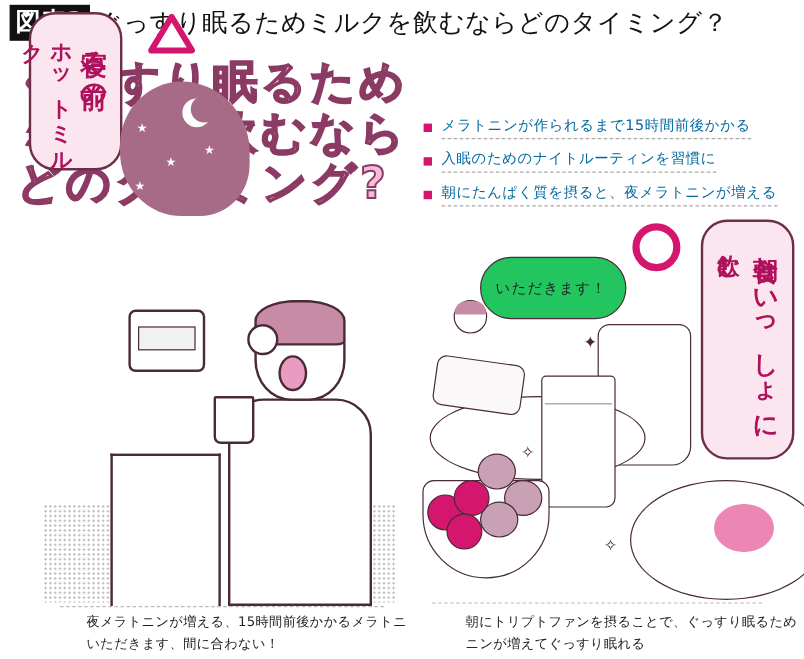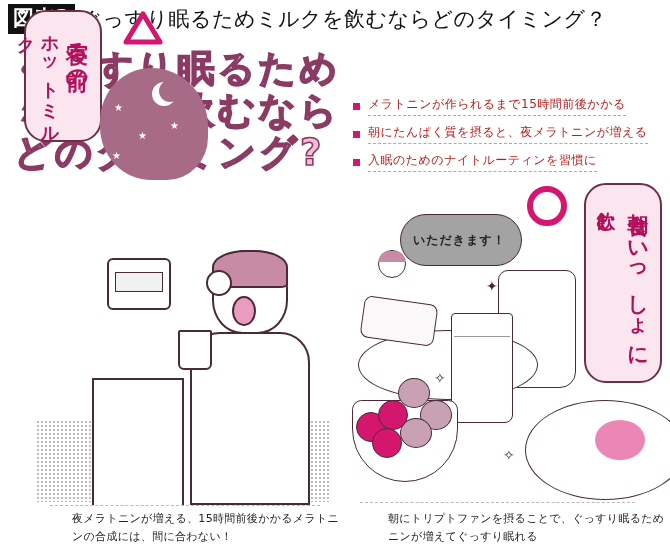--- a/index.html
+++ b/index.html
@@ -13,21 +13,21 @@
 
   
   .big-title { position: absolute; left: 14px; top: 48px; width: 310px; }
   .big-title div { font-size: 37px; line-height: 42px; font-weight: bold; color: #f3bcd8;
     -webkit-text-stroke: 1.6px #8a3a63; letter-spacing: 3px; white-space: nowrap; }
 
   
   .points { position: absolute; left: 353px; top: 92px; width: 310px; }
   .point { display: flex; align-items: center; height: 28px; }
   .bullet { width: 7px; height: 7px; background: #d4166e; margin-right: 8px; flex: none; }
-  .point-text { font-size: 12px; color: #b91c1c; border-bottom: 1px dashed #aaa; padding-bottom: 2px; letter-spacing: 0.5px; }
+  .point-text { font-size: 12px; color: #0369a1; border-bottom: 1px dashed #aaa; padding-bottom: 2px; letter-spacing: 0.5px; }
   .bubble { position: absolute; background: #fbe6ef; border: 2px solid #6d2e4a; border-radius: 22px; }
   .vtext { writing-mode: vertical-rl; color: #b0115c; font-weight: bold; }
   .bubble-left { left: 24px; top: 10px; width: 78px; height: 132px; }
   .bubble-left .col { position: absolute; top: 12px; font-size: 19px; letter-spacing: 2px; }
   .bubble-left .c1 { right: 8px; font-size: 22px; }
   .bubble-left .c2 { right: 38px; font-size: 18px; }
 
   .triangle { position: absolute; left: 122px; top: 10px; width: 42px; height: 36px; }
 
   .night { position: absolute; left: 100px; top: 68px; width: 108px; height: 112px; background: #a76b88; border-radius: 50% 55% 40% 50%; }
@@ -53,21 +53,21 @@
   .caption { position: absolute; font-size: 11px; line-height: 18px; color: #222; letter-spacing: 0.3px; }
   .divider { position: absolute; height: 0; border-top: 1px dashed #bbb; }
 
   
   .circle { position: absolute; left: 527px; top: 186px; width: 40px; height: 40px; border: 6px solid #d4166e; border-radius: 50%; }
   .bubble-right { left: 584px; top: 183px; width: 78px; height: 200px; }
   .bubble-right .col { position: absolute; top: 12px; letter-spacing: 2px; }
   .bubble-right .c1 { right: 8px; font-size: 21px; }
   .bubble-right .c2 { right: 40px; font-size: 19px; }
 
-  .cloud { position: absolute; left: 400px; top: 214px; width: 122px; height: 52px; border: 1.5px solid #4a2a38; border-radius: 28px; background: #a3a3a3; font-weight: bold; }
+  .cloud { position: absolute; left: 400px; top: 214px; width: 122px; height: 52px; border: 1.5px solid #4a2a38; border-radius: 28px; background: #22c55e; }
   .cloud-text { position: absolute; left: 12px; top: 17px; font-size: 12px; color: #222; letter-spacing: 1px; }
   .mini-face { position: absolute; left: 378px; top: 250px; width: 28px; height: 28px; border-radius: 50%; border: 1.5px solid #4a2a38; background: #fff; }
   .mini-face::before { content: ""; position: absolute; left: 0; top: 0; width: 26px; height: 11px; background: #c88ba6; border-radius: 12px 12px 2px 2px; }
 
   .plate-big { position: absolute; left: 358px; top: 330px; width: 180px; height: 70px; border: 1.5px solid #4a2a38; border-radius: 50%; background: #fff; }
   .toast { position: absolute; left: 362px; top: 300px; width: 74px; height: 42px; border: 1.5px solid #4a2a38; border-radius: 8px; background: #fbf8f9; transform: rotate(8deg); }
   .glass { position: absolute; left: 451px; top: 313px; width: 62px; height: 110px; border: 1.5px solid #4a2a38; border-radius: 4px 4px 8px 8px; background: #fff; }
   .glass::after { content: ""; position: absolute; left: 2px; top: 22px; right: 2px; border-top: 1px solid #999; }
   .jug { position: absolute; left: 498px; top: 270px; width: 78px; height: 118px; border: 1.5px solid #4a2a38; border-radius: 10px 10px 16px 16px; background: #fff; }
   .bowl { position: absolute; left: 352px; top: 400px; width: 106px; height: 82px; border: 1.5px solid #4a2a38; border-radius: 10px 10px 55px 55px; background: #fff; }
@@ -91,25 +91,25 @@
   <div>どのタイミング?</div>
 </div>
 
 <div class="points">
   <div class="point">
     <span class="bullet"></span>
     <span class="point-text">メラトニンが作られるまで15時間前後かかる</span>
   </div>
   <div class="point">
     <span class="bullet"></span>
-    <span class="point-text">朝にたんぱく質を摂ると、夜メラトニンが増える</span>
+    <span class="point-text">入眠のためのナイトルーティンを習慣に</span>
   </div>
   <div class="point">
     <span class="bullet"></span>
-    <span class="point-text">入眠のためのナイトルーティンを習慣に</span>
+    <span class="point-text">朝にたんぱく質を摂ると、夜メラトニンが増える</span>
   </div>
 </div>
 
 <div>
   <div class="dots"></div>
   <div class="dots dots-r"></div>
 
   <div class="bubble bubble-left">
     <span class="vtext col c1">寝る前の</span>
     <span class="vtext col c2">ホットミルク</span>
@@ -138,21 +138,21 @@
       <div class="hair"></div>
       <div class="mouth"></div>
     </div>
   </div>
   <div class="mug"></div>
   <div class="steam"></div>
 
   <div class="divider" style="left:50px;top:505px;width:270px"></div>
   <div class="caption" style="left:72px;top:510px">
     <div>夜メラトニンが増える、15時間前後かかるメラトニ</div>
-    <div>ンの合成には、間に合わない！</div>
+    <div>いただきます、間に合わない！</div>
   </div>
 </div>
 
 <div>
   <div class="circle"></div>
 
   <div class="bubble bubble-right">
     <span class="vtext col c1">朝食といっしょに</span>
     <span class="vtext col c2">飲む</span>
   </div>

